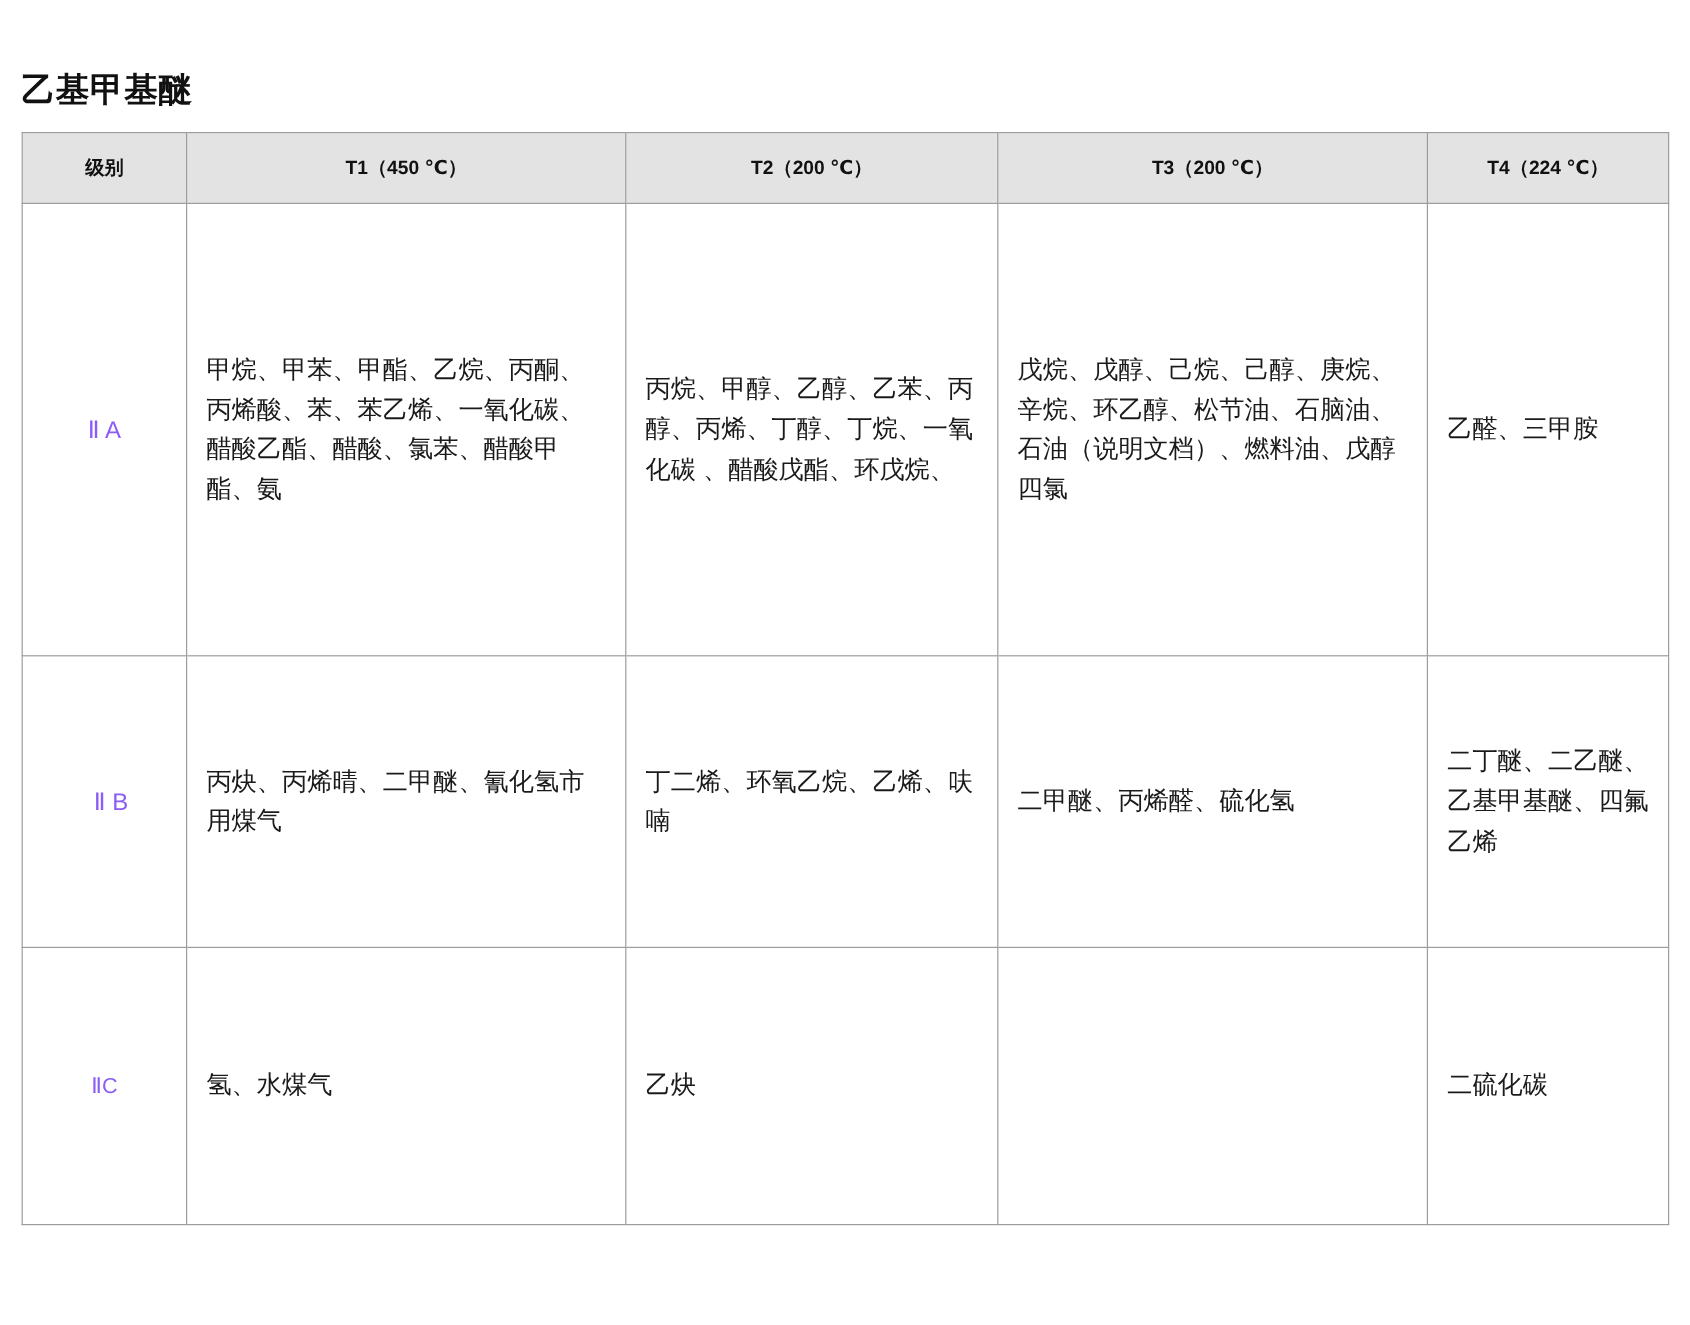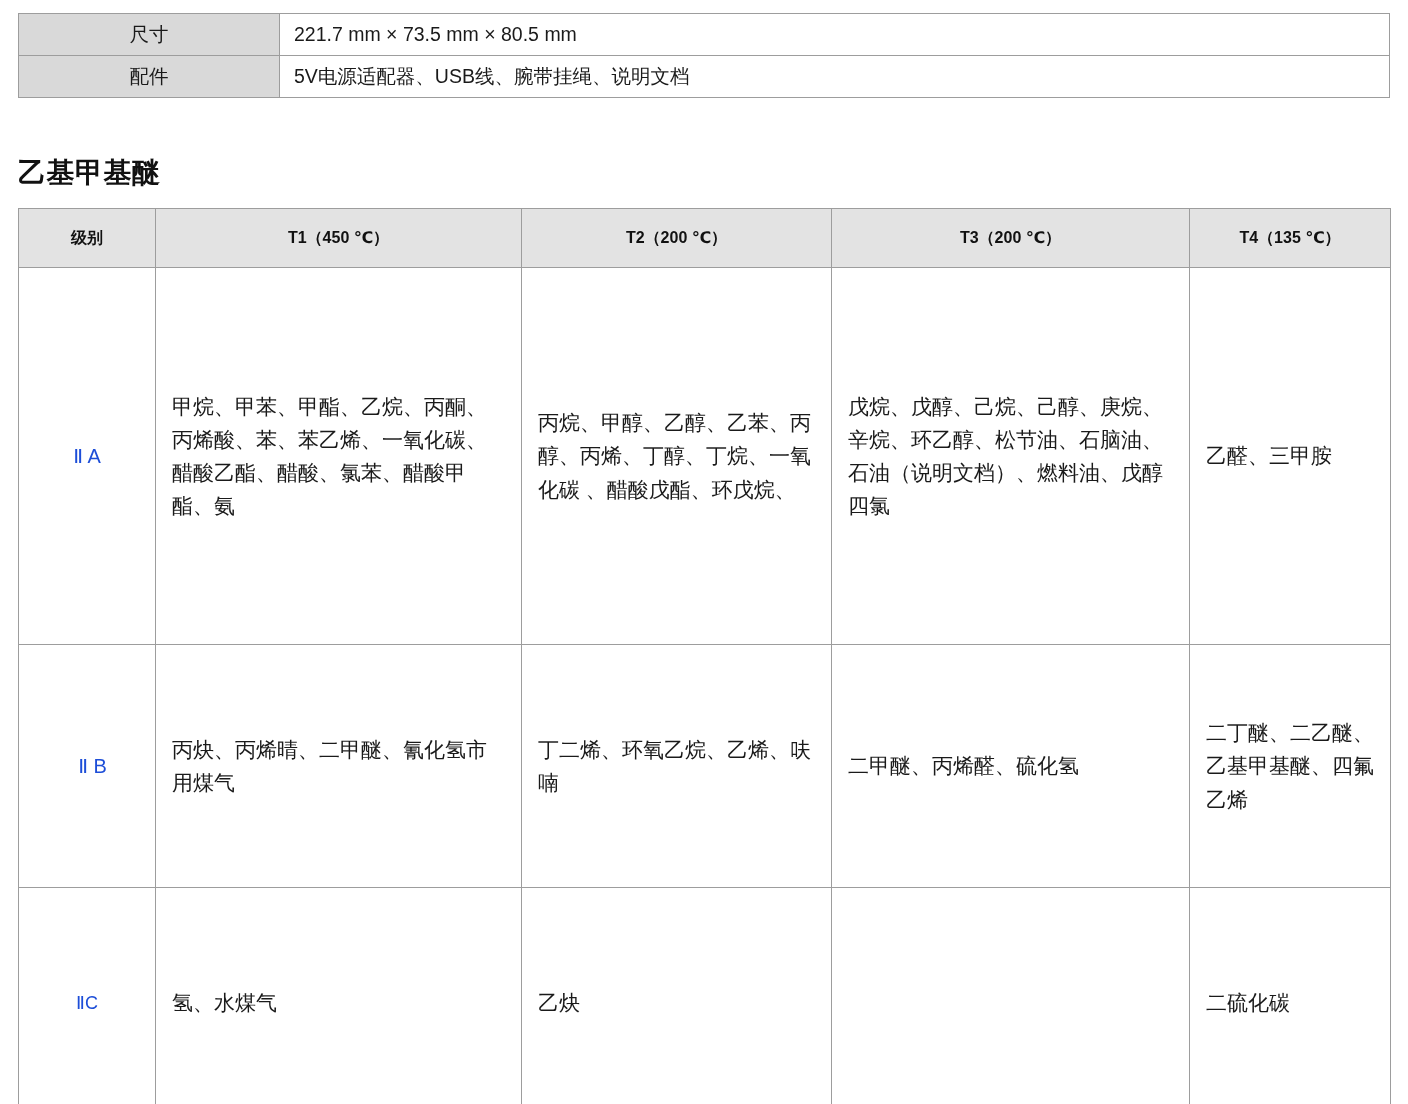--- a/index.html
+++ b/index.html
@@ -79,70 +79,58 @@
   }
   table.gas col.c0 { width: 137px; }
   table.gas col.c1 { width: 366px; }
   table.gas col.c2 { width: 310px; }
   table.gas col.c3 { width: 358px; }
   table.gas col.c4 { width: 201px; }
 
   table.gas td.level {
     text-align: center;
     font-size: 20px;
-    color: #1d4ed8;
+    color: #8b5cf6;
   }
   table.gas td.cell {
     font-size: 21px;
     line-height: 1.58;
     padding: 10px 16px;
     text-align: left;
     color: #1a1a1a;
   }
   tr.row-a td { height: 356px; }
   tr.row-b td { height: 222px; padding-left: 12px; }
   tr.row-c td { height: 210px; }
 
   tr.row-c td.level { font-size: 18px; }
 </style>
 </head>
 <body>
 
 <div class="page">
 
-  <table class="spec">
-    <tbody>
-      <tr>
-        <td class="label">尺寸</td>
-        <td class="value">221.7 mm × 73.5 mm × 80.5 mm</td>
-      </tr>
-      <tr>
-        <td class="label">配件</td>
-        <td class="value">5V电源适配器、USB线、腕带挂绳、说明文档</td>
-      </tr>
-    </tbody>
-  </table>
 
   <h2 class="section-title">乙基甲基醚</h2>
 
   <table class="gas">
     <colgroup>
       <col class="c0">
         <col class="c1">
         <col class="c2">
         <col class="c3">
         <col class="c4">
     </colgroup>
     <thead>
       <tr>
         <th>级别</th>
         <th>T1（450 ℃）</th>
         <th>T2（200 ℃）</th>
         <th>T3（200 ℃）</th>
-        <th>T4（135 ℃）</th>
+        <th>T4（224 ℃）</th>
       </tr>
     </thead>
     <tbody>
       <tr class="row-a">
         <td class="level">Ⅱ A</td>
         <td class="cell">甲烷、甲苯、甲酯、乙烷、丙酮、丙烯酸、苯、苯乙烯、一氧化碳、醋酸乙酯、醋酸、氯苯、醋酸甲酯、氨</td>
         <td class="cell">丙烷、甲醇、乙醇、乙苯、丙醇、丙烯、丁醇、丁烷、一氧化碳 、醋酸戊酯、环戊烷、</td>
         <td class="cell">戊烷、戊醇、己烷、己醇、庚烷、辛烷、环乙醇、松节油、石脑油、石油（说明文档）、燃料油、戊醇四氯</td>
         <td class="cell">乙醛、三甲胺</td>
       </tr>

